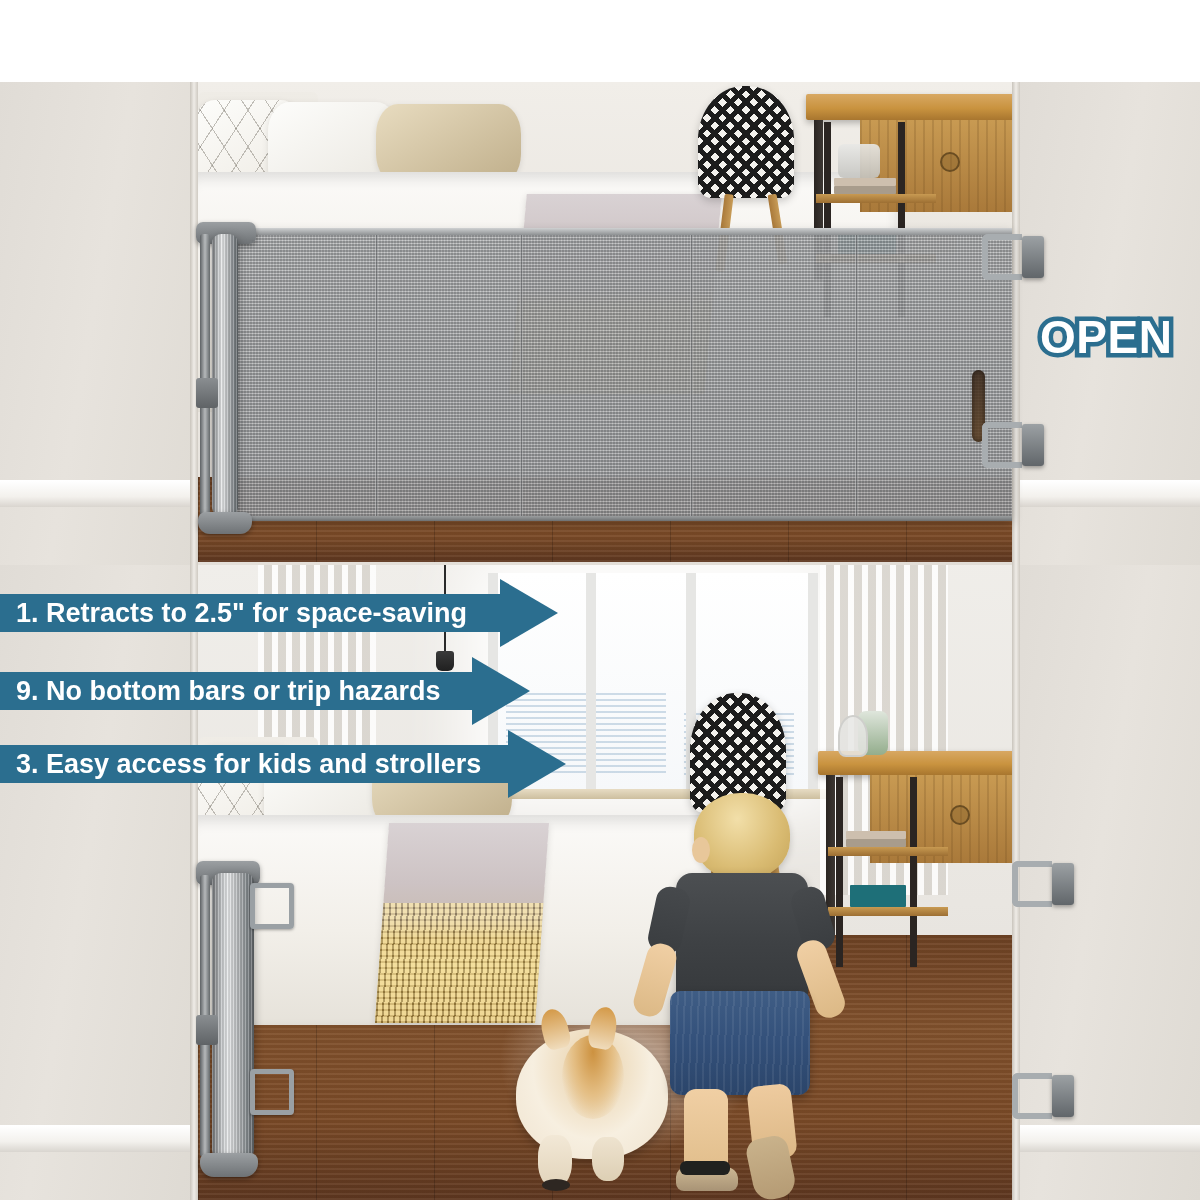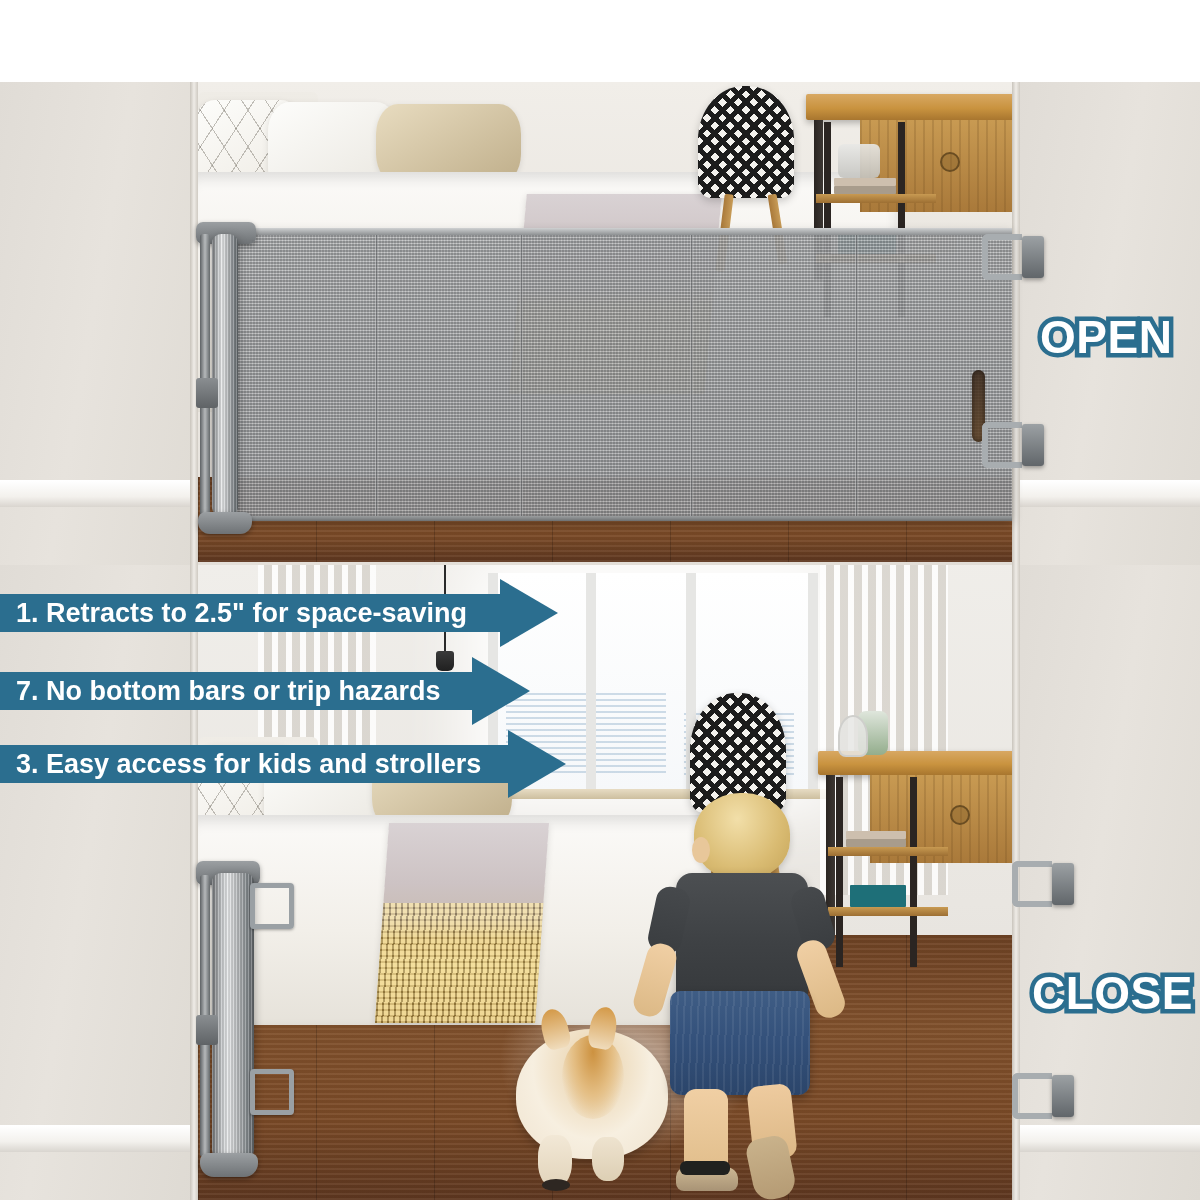--- a/index.html
+++ b/index.html
@@ -329,32 +329,31 @@
 
     <div class="latch" style="left:1012px;top:296px;">
       <div class="latch-hook"></div>
       <div class="latch-plate"></div>
     </div>
     <div class="latch" style="left:1012px;top:508px;">
       <div class="latch-hook"></div>
       <div class="latch-plate"></div>
     </div>
 
-    <div class="badge" style="left:1032px;top:405px;">CLOSE</div>
 
     <div class="arrow-row" style="top:29px;">
       <div class="arrow-body" style="width:500px;">
         <span class="arrow-text">1. Retracts to 2.5" for space-saving</span>
       </div>
       <div class="arrow-head"></div>
     </div>
 
     <div class="arrow-row" style="top:107px;">
       <div class="arrow-body" style="width:472px;">
-        <span class="arrow-text">7. No bottom bars or trip hazards</span>
+        <span class="arrow-text">9. No bottom bars or trip hazards</span>
       </div>
       <div class="arrow-head"></div>
     </div>
 
     <div class="arrow-row" style="top:180px;">
       <div class="arrow-body" style="width:508px;">
         <span class="arrow-text">3. Easy access for kids and strollers</span>
       </div>
       <div class="arrow-head"></div>
     </div>

